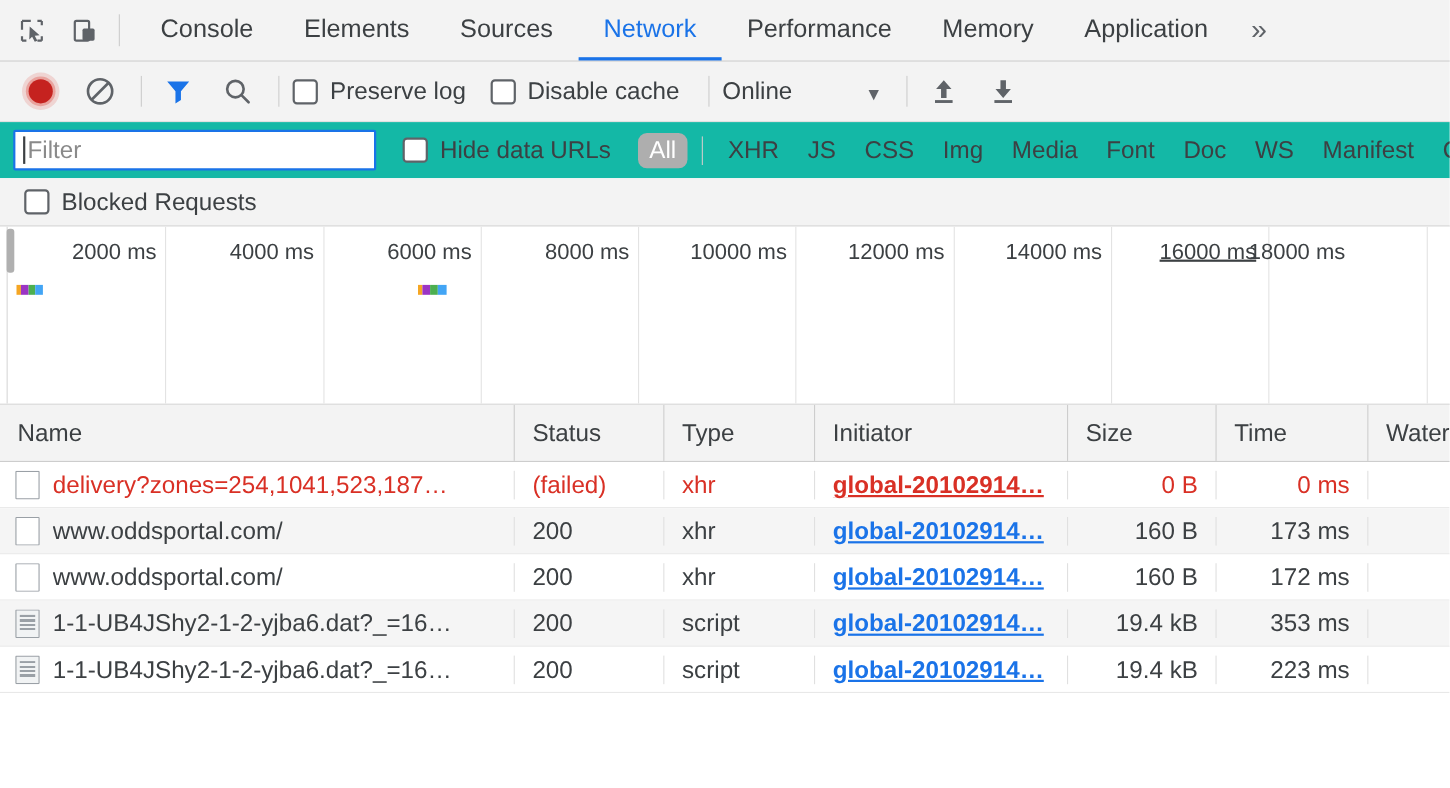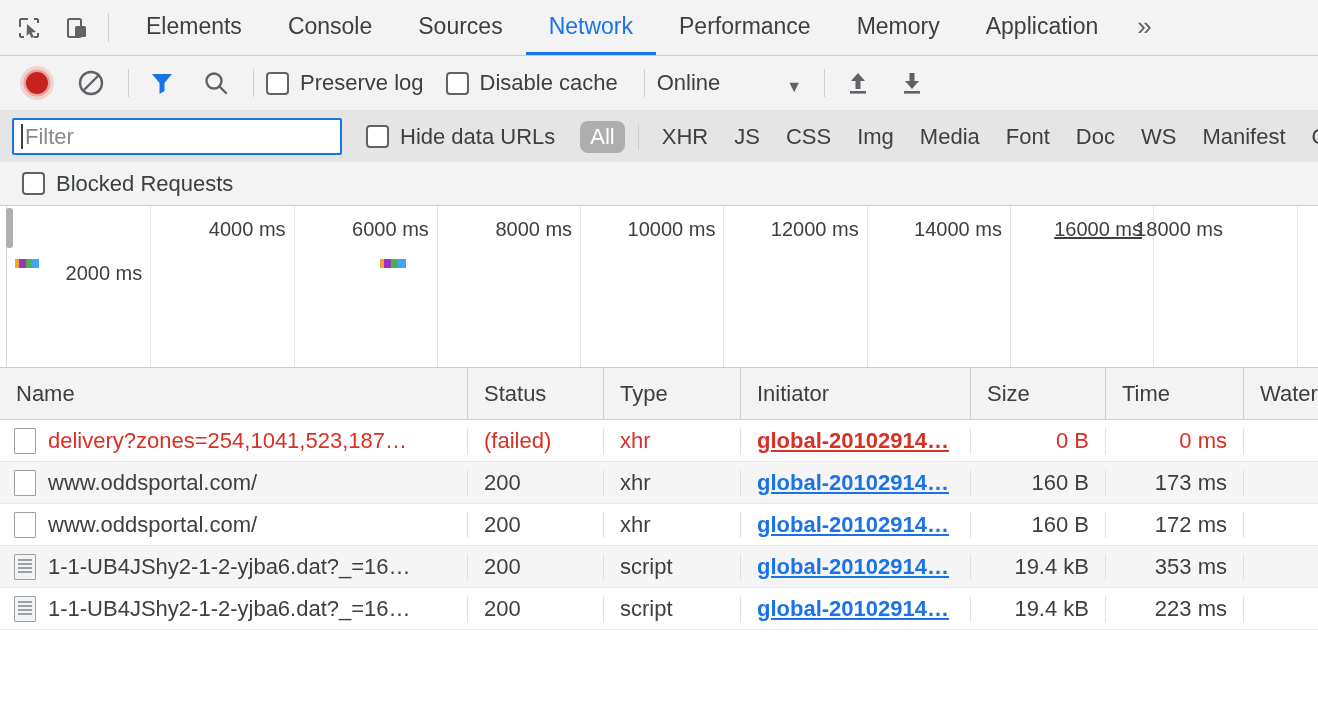--- a/index.html
+++ b/index.html
@@ -126,21 +126,21 @@
   .throttle .caret {
     margin-left: 66px;
     font-size: 16px;
     color: #5f6368;
   }
 
   
   .filterrow {
     height: 51px;
     min-height: 51px;
-    background: #e5e5e5;
+    background: #14b8a6;
     display: flex;
     align-items: center;
     padding-left: 12px;
     overflow: hidden;
   }
   .filter-input {
     width: 330px;
     height: 37px;
     border: 2px solid #1a73e8;
     border-radius: 2px;
@@ -362,24 +362,24 @@
       <div class="tb-iconbtn" title="Toggle device toolbar">
         <svg width="26" height="26" viewBox="0 0 26 26" aria-hidden="true">
           <rect x="4" y="4" width="13" height="18" rx="1.5" fill="none" stroke="#5f6368" stroke-width="2"></rect>
           <rect x="11" y="11" width="11" height="11" rx="1.5" fill="#5f6368"></rect>
         </svg>
       </div>
     </div>
     <div class="vsep"></div>
     <div class="tabs">
       <div class="tab">
+          <span>Console</span>
+        </div>
+      <div class="tab">
           <span>Elements</span>
-        </div>
-      <div class="tab">
-          <span>Console</span>
         </div>
       <div class="tab">
           <span>Sources</span>
         </div>
       <div class="tab selected">
           <span>Network</span>
         </div>
       <div class="tab">
           <span>Performance</span>
         </div>
@@ -480,21 +480,21 @@
       <span class="cbox"></span>
       <span class="cb-label">Blocked Requests</span>
     </div>
   </div>
 
   <div class="overview">
     <div class="ov-left-edge"></div>
     <div class="ov-scrollbar"></div>
     <div class="ov-grid" id="ov-grid">
         <div class="ov-div" style="left: 150.279px;"></div>
-        <div class="ov-label" style="left: 150.279px; margin-top: 44px;">2000 ms</div>
+        <div class="ov-label" style="left: 150.279px;">2000 ms</div>
         <div class="ov-div" style="left: 293.557px;"></div>
         <div class="ov-label" style="left: 293.557px;">4000 ms</div>
         <div class="ov-div" style="left: 436.836px;"></div>
         <div class="ov-label" style="left: 436.836px;">6000 ms</div>
         <div class="ov-div" style="left: 580.115px;"></div>
         <div class="ov-label" style="left: 580.115px;">8000 ms</div>
         <div class="ov-div" style="left: 723.393px;"></div>
         <div class="ov-label" style="left: 723.393px;">10000 ms</div>
         <div class="ov-div" style="left: 866.672px;"></div>
         <div class="ov-label" style="left: 866.672px;">12000 ms</div>

